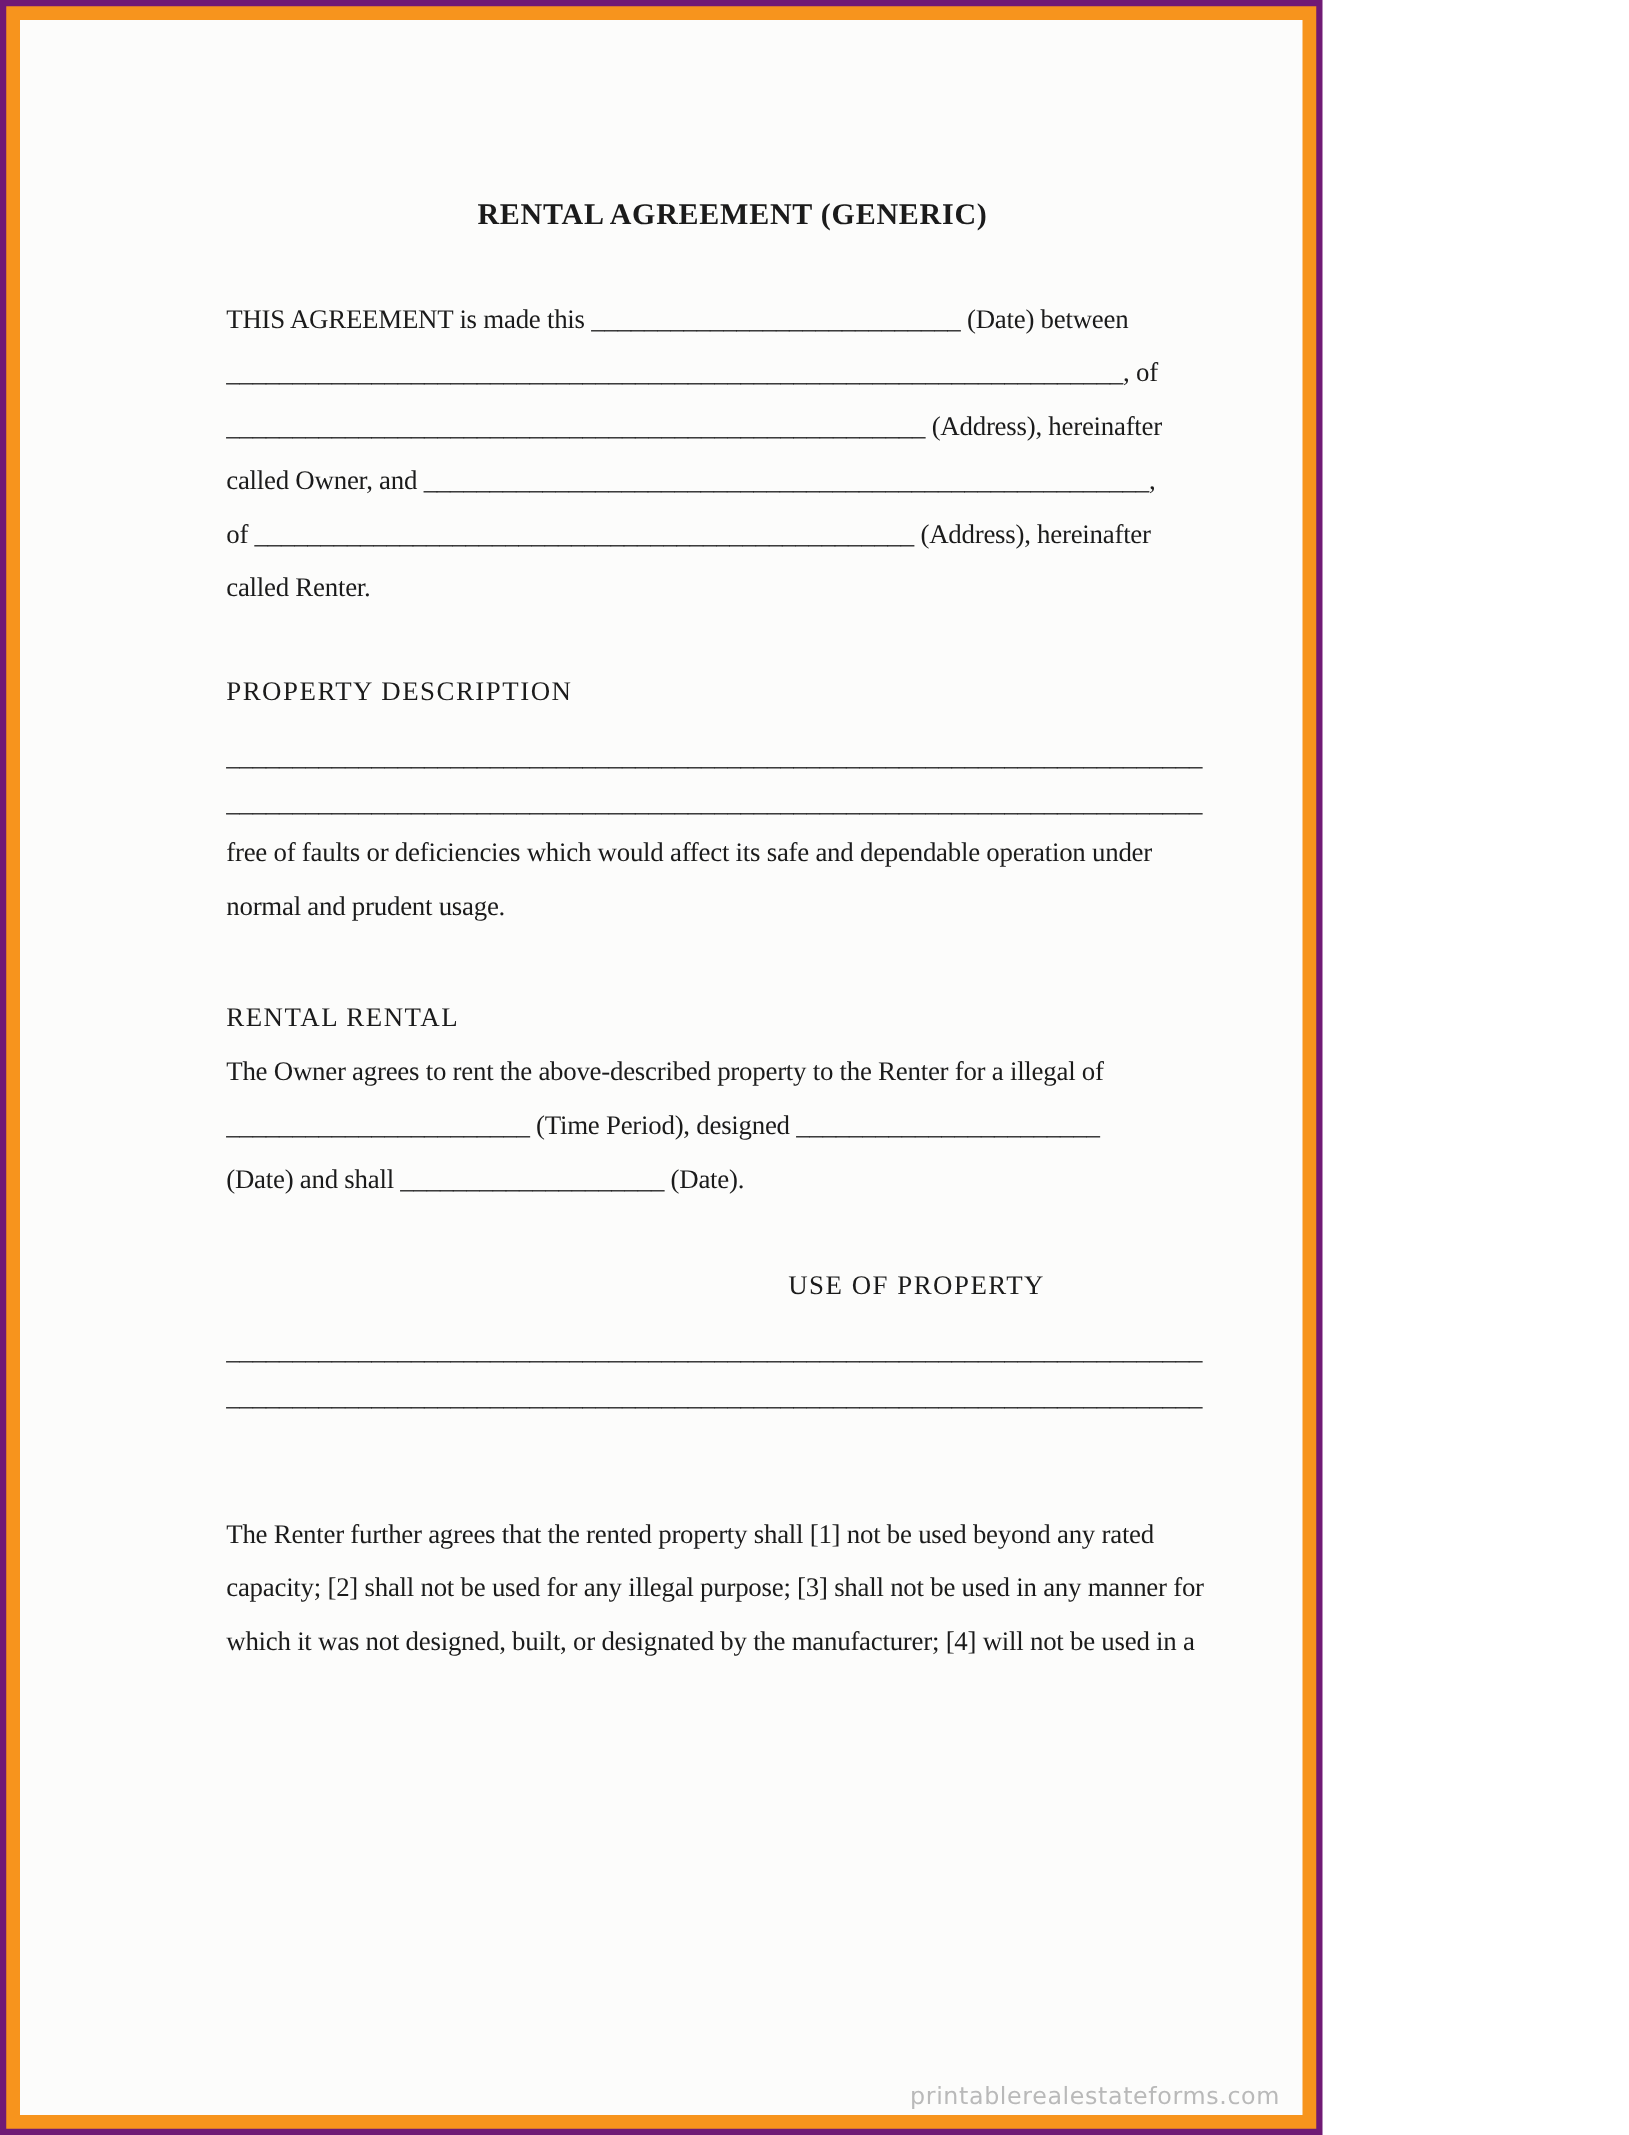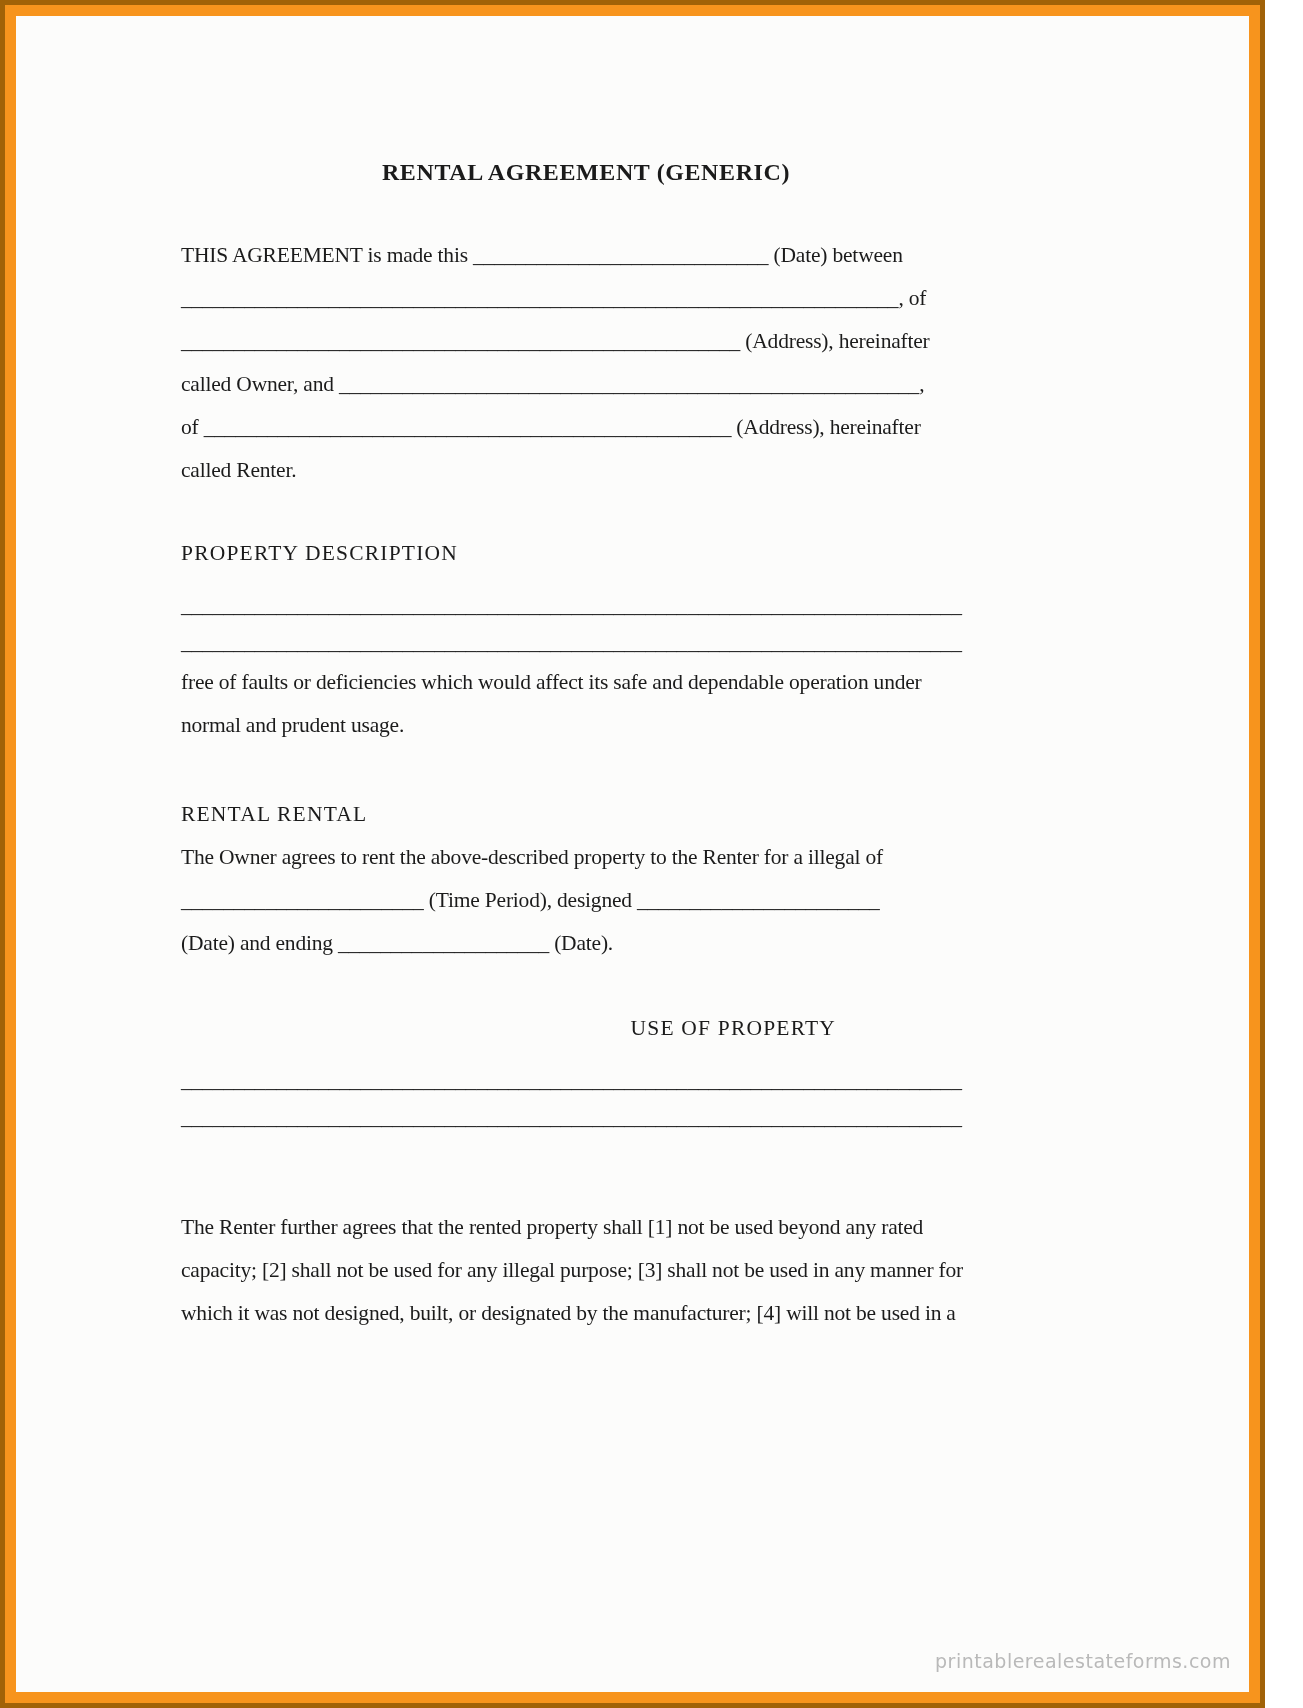--- a/index.html
+++ b/index.html
@@ -1,21 +1,21 @@
 <!DOCTYPE html>
 <html><head>
 <meta charset="utf-8">
 <style>
   * { margin: 0; padding: 0; box-sizing: border-box; }
   html, body { width: 1303px; height: 1708px; }
   body { font-family: "Liberation Serif", serif; }
 
   .frame {
-    width: 1265px; height: 1708px;
-    background: #a16207;
+    width: 1058px; height: 1708px;
+    background: #701a75;
     padding: 5px;
   }
   .frame-inner {
     width: 100%; height: 100%;
     background: #F7941D;
     padding: 11px;
   }
   .page {
     width: 100%; height: 100%;
     background: #FCFCFB;
@@ -61,21 +61,21 @@
   .mt-pd        { margin-top: 40px; }
   .mt-blanks    { margin-top: 12px; }
   .mt-warranty  { margin-top: 58px; }
   .mt-rp        { margin-top: 46px; }
   .mt-up        { margin-top: 42px; text-align: right; }
   .mt-renter    { margin-top: 70px; }
 
   .watermark {
     position: absolute;
     right: 18px;
-    bottom: 20px;
+    bottom: 4px;
     font-family: "DejaVu Sans", sans-serif;
     font-size: 19px;
     letter-spacing: 0.5px;
     color: #b9b9b9;
   }
 </style>
 </head>
 <body>
 
 <div class="frame">
@@ -101,21 +101,21 @@
 
         <div>
           <div class="line">free of faults or deficiencies which would affect its safe and dependable operation under</div>
           <div class="line">normal and prudent usage.</div>
         </div>
 
         <div class="heading mt-rp">RENTAL RENTAL</div>
         <div>
           <div class="line">The Owner agrees to rent the above-described property to the Renter for a illegal of</div>
           <div class="line">_______________________ (Time Period), designed _______________________</div>
-          <div class="line">(Date) and ending ____________________ (Date).</div>
+          <div class="line">(Date) and shall ____________________ (Date).</div>
         </div>
 
         <div class="heading mt-up">USE OF PROPERTY</div>
         <div class="blank-line mt-blanks">__________________________________________________________________________</div>
         <div class="blank-line">__________________________________________________________________________</div>
 
         <div>
           <div class="line mt-renter">The Renter further agrees that the rented property shall [1] not be used beyond any rated</div>
           <div class="line">capacity; [2] shall not be used for any illegal purpose; [3] shall not be used in any manner for</div>
           <div class="line">which it was not designed, built, or designated by the manufacturer; [4] will not be used in a</div>

